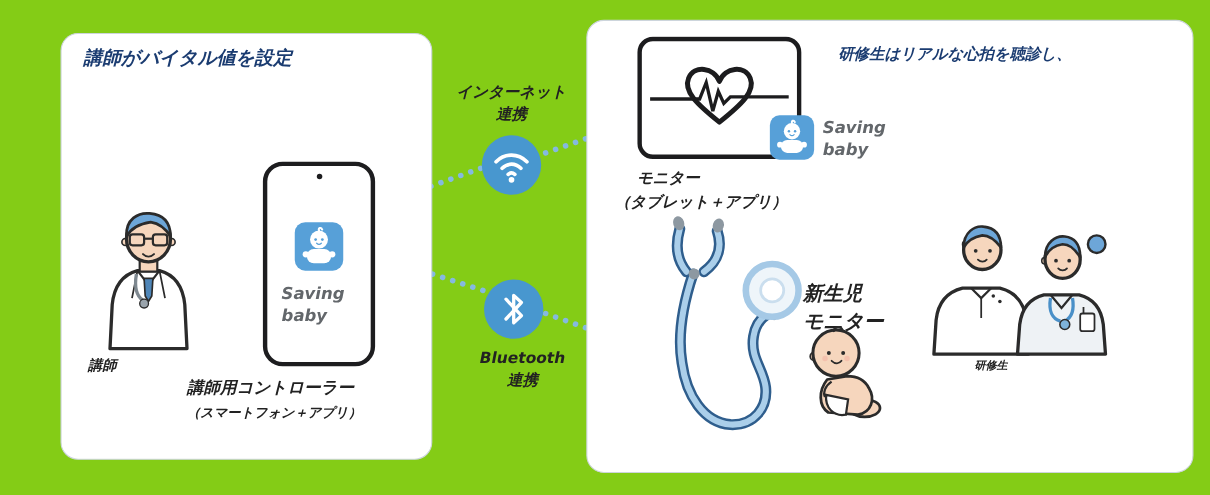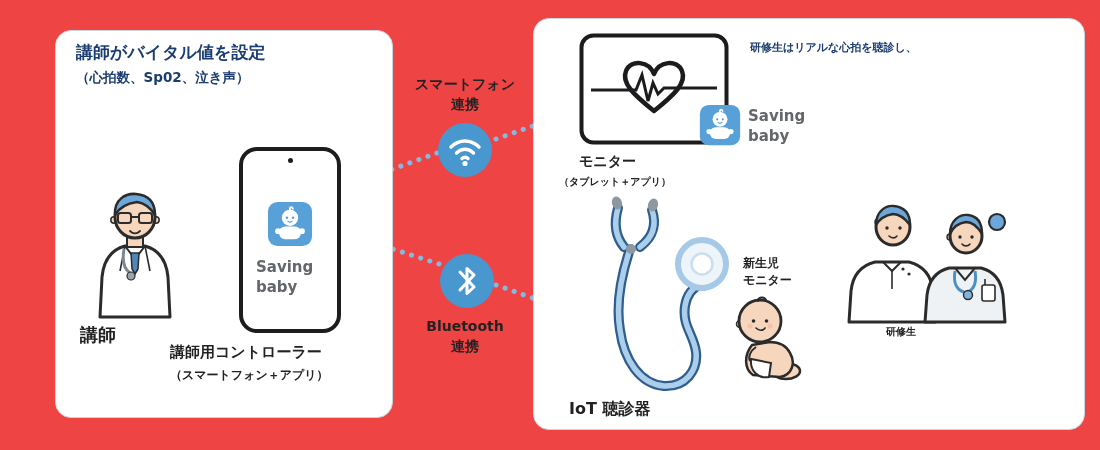--- a/index.html
+++ b/index.html
@@ -1,38 +1,38 @@
 <!DOCTYPE html>
 <html style="--accent-blue: #4897cf; --heading-navy: #1b3c71; --arrow-blue: #85b9e0; --panel-border: #cdd5dc; --text-gray: #63676b;"><head>
 <meta charset="utf-8">
 <style>
   * { margin:0; padding:0; box-sizing:border-box; }
   html,body { background:#ffffff; }
   body { font-family:"DejaVu Sans","Liberation Sans",sans-serif; color:#222; }
-  .canvas { position:relative; width:1100px; height:450px; background:#ef4444; overflow:hidden; }
+  .canvas { position:relative; width:1100px; height:450px; background:#84cc16; overflow:hidden;font-style:italic; }
 
   .arrows { position:absolute; left:0; top:0; width:1100px; height:450px; pointer-events:none; }
 
   .panel { position:absolute; background:#fff; border:1.5px solid var(--panel-border,#cdd5dc); border-radius:16px; }
   .left-panel  { left:55px;  top:30px; width:338px; height:388px; }
   .right-panel { left:533px; top:18px; width:552px; height:412px; }
 
   .heading { position:absolute; font-weight:bold; color:var(--heading-navy,#1b3c71); white-space:nowrap; }
   .lp-h1 { left:20px; top:10px; font-size:17px; }
   .lp-h2 { left:20px; top:38px; font-size:13.5px; }
-  .rp-h  { left:216px; top:20px; font-size:11px; line-height:1.62; }
+  .rp-h  { left:228px; top:20px; font-size:14px; line-height:1.62; }
 
   .cap { position:absolute; text-align:left; color:#222; font-weight:bold; }
-  .instructor-cap { left:24px; top:292px; width:110px; font-size:18px; }
+  .instructor-cap { left:24px; top:292px; width:110px; font-size:13px; }
   .controller-cap { left:114px; top:312px; width:230px; font-size:15px; }
   .controller-subcap { left:114px; top:336px; width:230px; font-size:12px; }
   .monitor-cap { left:45px; top:134px; width:150px; font-size:14px; }
-  .monitor-subcap { left:25px; top:156px; width:190px; font-size:10px; }
+  .monitor-subcap { left:25px; top:156px; width:190px; font-size:14px; }
   .steth-cap { left:35px; top:380px; width:175px; font-size:16px; }
-  .mannequin-cap { left:209px; top:236px; width:86px; font-size:12px; line-height:1.4; }
+  .mannequin-cap { left:196px; top:236px; width:86px; font-size:18px; line-height:1.4; }
   .trainees-cap { left:352px; top:306px; width:80px; font-size:10px; }
 
   .figure { position:absolute; }
   .doctor-fig   { left:24px;  top:158px; width:110px; height:130px; }
   .monitor-fig  { left:45px;  top:14px;  width:150px; height:112px; }
   .steth-fig    { left:50px;  top:175px; width:145px; height:205px; }
   .baby-fig     { left:186px; top:276px; width:88px;  height:92px; }
   .trainees-fig { left:303px; top:170px; width:180px; height:135px; }
   .figure svg { width:100%; height:100%; display:block; }
 
@@ -41,21 +41,21 @@
   .phone .cam { position:absolute; left:50%; top:7px; width:5px; height:5px; margin-left:-2.5px;
                 border-radius:50%; background:#1d1d1f; }
   .app-icon { width:46px; height:46px; margin:0 auto; }
   .app-icon svg { width:100%; height:100%; display:block; }
   .app-name { margin-top:10px; padding-left:13px; font-size:15px; line-height:1.35;
               color:var(--text-gray,#63676b); font-weight:bold; }
 
   .conn-label { position:absolute; width:120px; text-align:center; font-weight:bold;
                 font-size:14px; line-height:1.45; color:#222; }
   .internet-label  { left:405px; top:74px; }
-  .bluetooth-label { left:405px; top:316px; }
+  .bluetooth-label { left:415px; top:316px; }
   .conn-circle { position:absolute; width:54px; height:54px; border-radius:50%;
                  background:var(--accent-blue,#4897cf); display:flex; align-items:center; justify-content:center; }
   .wifi-circle { left:438px; top:123px; }
   .bt-circle   { left:440px; top:254px; }
   .conn-circle svg { width:100%; height:100%; display:block; }
 
   .badge-icon { position:absolute; left:165px; top:85px; width:42px; height:42px; }
   .badge-icon svg { width:100%; height:100%; display:block; }
   .badge-text { position:absolute; left:214px; top:87px; font-size:15px; line-height:1.35;
                 color:var(--text-gray,#63676b); font-weight:bold; }
@@ -75,21 +75,20 @@
     <g fill="#85b9e0">
       <polygon points="362,180 371.8,169 376.6,182.2"></polygon>
       <polygon points="566,114 556.2,125 551.4,111.8"></polygon>
       <polygon points="362,239 376.5,236.6 372.1,249.8"></polygon>
       <polygon points="558,307 543.8,309.2 548.6,296"></polygon>
     </g>
   </svg>
 
   <section class="panel left-panel">
     <div class="heading lp-h1">講師がバイタル値を設定</div>
-    <div class="heading lp-h2">（心拍数、Sp02、泣き声）</div>
 
     <div class="figure doctor-fig">
       <svg viewBox="0 0 110 130" aria-hidden="true">
         <path d="M20 128 L22 88 C24 68 34 60 45 57 L65 57 C76 60 86 68 88 88 L90 128 Z" fill="#fff" stroke="#2b2b2b" stroke-width="3" stroke-linejoin="round"></path>
         <path d="M45 57 L40 82 M65 57 L70 82" fill="none" stroke="#2b2b2b" stroke-width="1.6"></path>
         <path d="M45 57 L55 70 L65 57" fill="none" stroke="#2b2b2b" stroke-width="2"></path>
         <path d="M51 64 L59 64 L58 80 L55 85 L52 80 Z" fill="#4f86b8" stroke="#2b2b2b" stroke-width="1.5"></path>
         <path d="M44 60 C42 72 44 80 50 84" fill="none" stroke="#7e8890" stroke-width="3"></path>
         <circle cx="51" cy="87" r="4" fill="#9aa4ac" stroke="#2b2b2b" stroke-width="1.2"></circle>
         <path d="M47 44 L63 44 L63 58 L47 58 Z" fill="#f6d6bd" stroke="#2b2b2b" stroke-width="2"></path>
@@ -123,21 +122,21 @@
       <div class="app-name">
         <div>Saving</div>
         <div>baby</div>
       </div>
     </div>
     <div class="cap controller-subcap">（スマートフォン＋アプリ）</div>
     <div class="cap controller-cap">講師用コントローラー</div>
   </section>
 
   <div class="conn-label internet-label">
-    <div>スマートフォン</div>
+    <div>インターネット</div>
     <div>連携</div>
   </div>
   <div class="conn-circle wifi-circle">
     <svg viewBox="0 0 54 54" aria-hidden="true">
       <g fill="none" stroke="#fff" stroke-width="3.4" stroke-linecap="round">
         <path d="M13 24 C21 16 33 16 41 24"></path>
         <path d="M18.5 30 C23.5 25 30.5 25 35.5 30"></path>
         <path d="M24 35.5 C25.8 33.9 28.2 33.9 30 35.5"></path>
       </g>
       <circle cx="27" cy="40.5" r="2.6" fill="#fff"></circle>
@@ -198,21 +197,20 @@
           <path d="M46 55 C36 85 32 112 36 136 C40 166 56 190 80 192 C102 193 114 176 112 158 C110 141 98 132 101 112 C103 99 110 93 117 90"></path>
         </g>
         <circle cx="47" cy="55" r="5" fill="#8d98a1"></circle>
         <ellipse cx="33" cy="9" rx="5" ry="6.5" fill="#8d98a1" transform="rotate(-18 33 9)"></ellipse>
         <ellipse cx="69" cy="11" rx="5" ry="6.5" fill="#8d98a1" transform="rotate(18 69 11)"></ellipse>
         <rect x="112" y="84" width="12" height="12" rx="3" fill="#8d98a1" transform="rotate(25 118 90)"></rect>
         <circle cx="118" cy="70" r="24" fill="#eef5fa" stroke="#a5c9e6" stroke-width="6"></circle>
         <circle cx="118" cy="70" r="10.5" fill="#fff" stroke="#cadeee" stroke-width="2.5"></circle>
       </svg>
     </div>
-    <div class="cap steth-cap">IoT 聴診器</div>
 
     <div class="cap mannequin-cap">
       <div>新生児</div>
       <div>モニター</div>
     </div>
     <div class="figure baby-fig">
       <svg viewBox="0 0 88 92" aria-hidden="true">
         <ellipse cx="66" cy="76" rx="14" ry="8" fill="#f6d6bd" stroke="#2b2b2b" stroke-width="2.5"></ellipse>
         <path d="M32 50 C24 60 24 74 33 80 L60 82 C72 80 76 68 70 58 C66 50 58 47 50 47 Z" fill="#f6d6bd" stroke="#2b2b2b" stroke-width="2.5" stroke-linejoin="round"></path>
         <path d="M31 64 C30 76 38 84 49 82 L51 68 Z" fill="#fff" stroke="#2b2b2b" stroke-width="2"></path>

